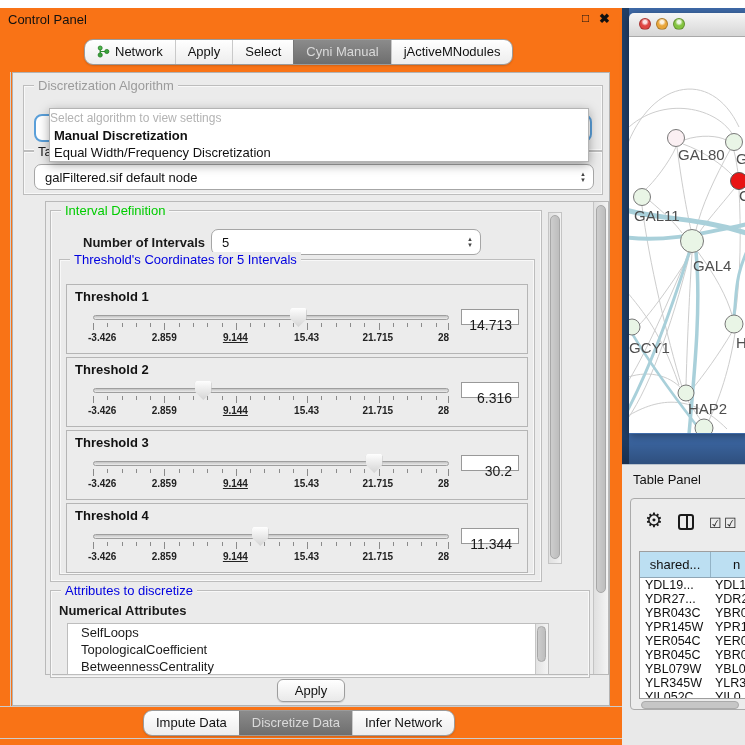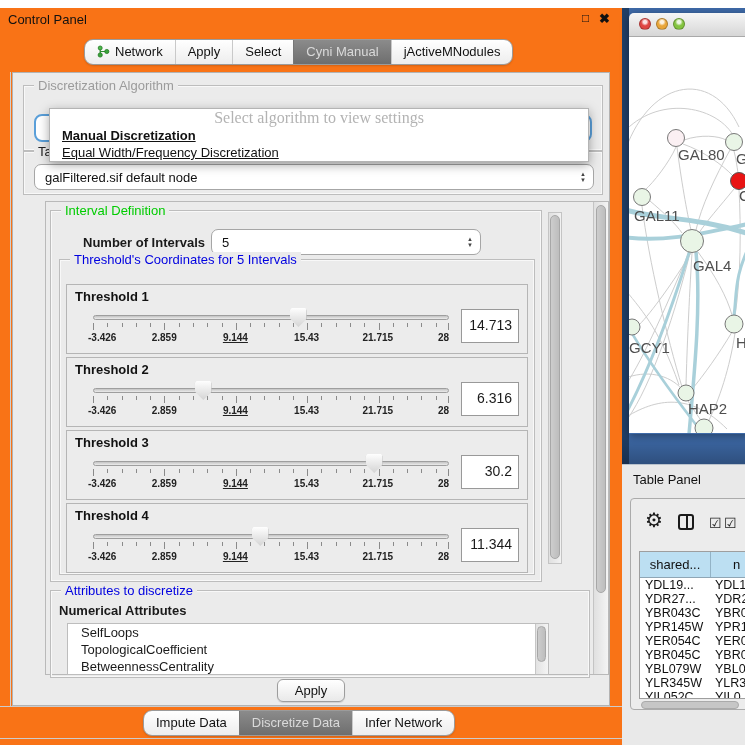--- a/index.html
+++ b/index.html
@@ -42,22 +42,22 @@
   #algo-group { left:10px; top:12px; width:580px; height:66px; }
   #algo-combo { position:absolute; left:10px; top:28px; width:558px; height:28px; background:#fff;
                 border:2px solid #5a9fd9; border-radius:8px; }
   #algo-combo .cap { position:absolute; right:3px; top:2px; width:20px; height:20px; border-radius:5px;
                      background:linear-gradient(#9cc6ee,#4d90d5); color:#fff; font-size:6px;
                      display:flex; flex-direction:column; align-items:center; justify-content:center; line-height:6px; }
 
   
   #algo-popup { position:absolute; left:25px; top:22px; width:540px; height:54px; background:#ffffff;
                 border:1px solid #b4b4b4; box-shadow:0 3px 10px rgba(0,0,0,.35); z-index:30; }
-  #algo-popup .prompt { height:18px; line-height:18px; text-align:center; color:#b3b3b3; font-size:16px;font-family:Liberation Serif, serif; }
-  #algo-popup .opt { height:17px; line-height:17px; padding-left:12px; font-size:13px; color:#111; white-space:nowrap;text-decoration:underline; }
+  #algo-popup .prompt { height:18px; line-height:18px; text-align:left; color:#b3b3b3; font-size:12px; }
+  #algo-popup .opt { height:17px; line-height:17px; padding-left:4px; font-size:13px; color:#111; white-space:nowrap; }
   #algo-popup .opt.bold { font-weight:bold; }
 
   
   #tabledata-group { left:10px; top:78px; width:580px; height:44px; }
   .combo { position:absolute; background:#fff; border:1px solid #a6a6a6; border-radius:7px;
            display:flex; align-items:center; padding-left:10px; font-size:13px; color:#111; }
   .combo .stepper { position:absolute; right:7px; top:50%; transform:translateY(-50%); font-size:6px;
                     color:#444; display:flex; flex-direction:column; line-height:6px; text-align:center; }
   #tabledata-combo { left:10px; top:12px; width:560px; height:26px; }
 
@@ -96,21 +96,21 @@
              repeating-linear-gradient(90deg,#8a8a8a 0 1px,transparent 1px 20%),
              repeating-linear-gradient(90deg,#8a8a8a 0 1px,transparent 1px 4%),
              linear-gradient(#8a8a8a,#8a8a8a);
            background-size:calc(100% + 1px) 7px, calc(100% + 1px) 4px, 1px 7px;
            background-position:0 0, 0 0, 100% 0; background-repeat:no-repeat; }
   .ticklabels { position:absolute; left:0; right:0; top:23px; height:13px; }
   .tl { position:absolute; font-size:10px; font-weight:bold; color:#222; transform:translateX(-50%); white-space:nowrap; }
   .tl0 { left:0; transform:none; margin-left:-5px; }
   .tl1 { left:20%; } .tl2 { left:40%;text-decoration:underline; } .tl3 { left:60%; } .tl4 { left:80%; }
   .tl5 { left:100%; transform:translateX(-100%); }
-  .thr-value { width:58px; height:34px; background:#fff; border:1px solid #999;
+  .thr-value { width:58px; height:16px; background:#fff; border:1px solid #999;
                font-size:14px; text-align:right; padding:7px 6px 0 0; }
 
   
   #attr-group { left:4px; top:388px; width:540px; height:88px;text-decoration:underline; }
   #attr-heading { position:absolute; left:8px; top:12px; font-weight:bold; font-size:13px; }
   #attr-list { position:absolute; left:16px; top:32px; width:482px; height:52px; background:#fff;
                border:1px solid #bdbdbd; overflow:hidden; }
   #attr-list .item { padding-left:13px; height:17px; line-height:17px; font-size:13px; white-space:nowrap; }
   #attr-list .list-vsb { position:absolute; right:0; top:0; width:13px; height:100%;
                background:linear-gradient(to right,#e2e2e2,#f4f4f4); border-left:1px solid #c6c6c6; }

